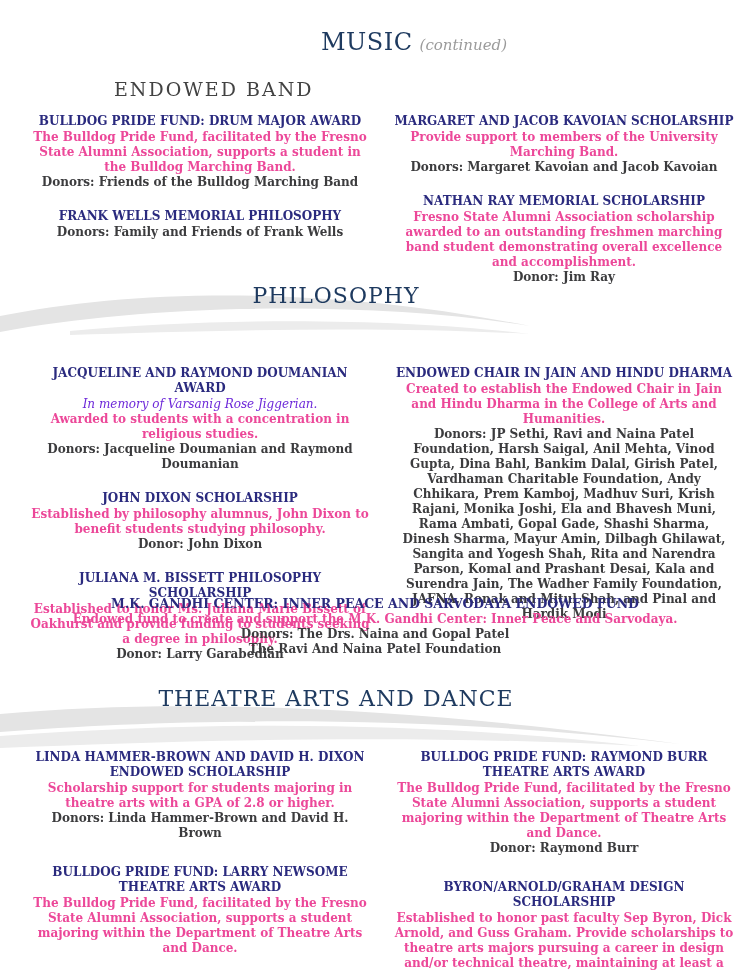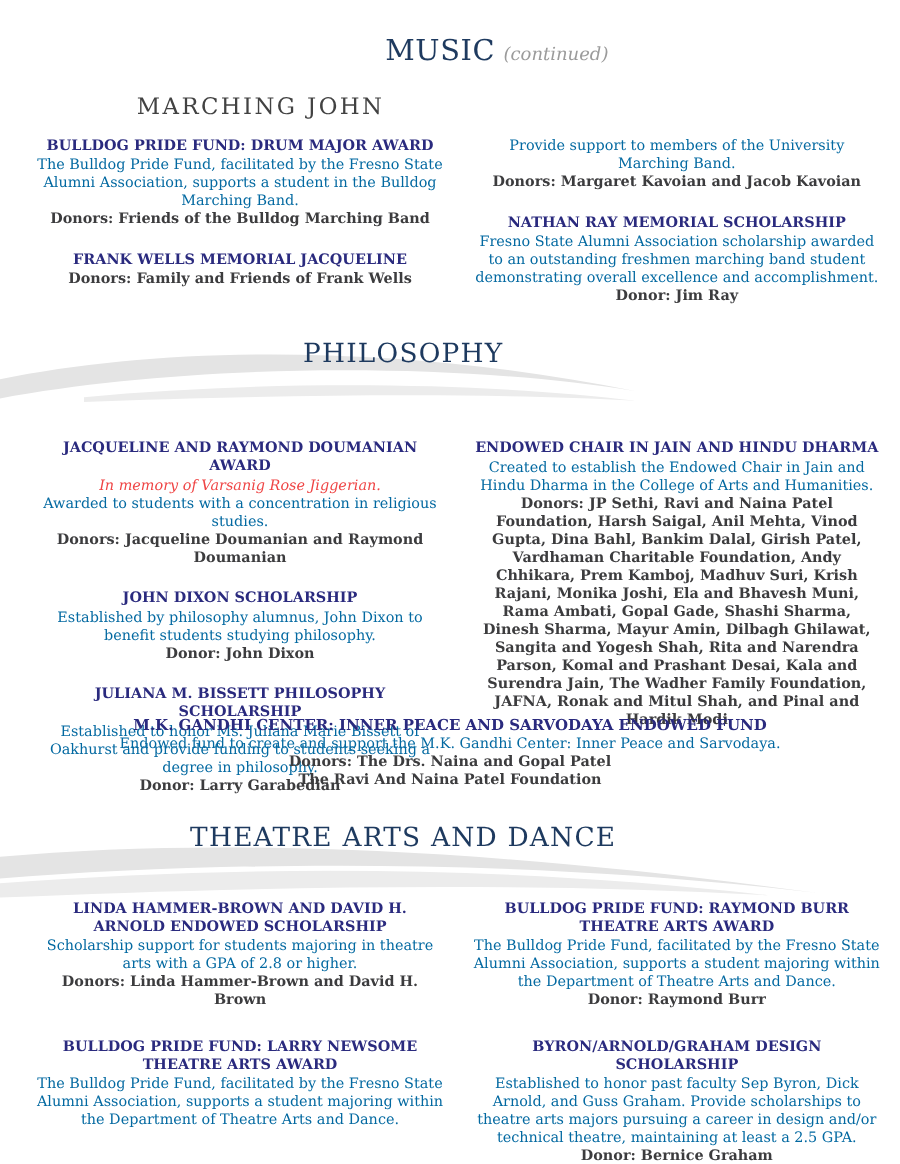--- a/index.html
+++ b/index.html
@@ -50,58 +50,59 @@
   .col{width:340px;text-align:center;}
   .col.right{margin-left:24px;}
   .entry{margin:0 0 19px 0;}
   #theatre-cols .entry{margin-bottom:24px;}
   .entry-title{
     margin:0 0 1px 0;
     font-size:12px;line-height:15px;font-weight:bold;
     color:#2a2a7e;
   }
   .desc{
-    margin:0;font-size:12px;line-height:15px;color:#0369a1;
+    margin:0;font-size:12px;line-height:15px;color:#ec4899;font-weight:bold;
   }
   .memorial{
-    margin:0;font-size:12px;line-height:15px;color:#ef4444;font-style:italic;
+    margin:0;font-size:12px;line-height:15px;color:#6d28d9;font-style:italic;
   }
   .donors{
     margin:0;font-size:12px;line-height:15px;font-weight:bold;color:#3c3c3e;
   }
   
   .full-entry{
     position:absolute;top:596px;left:55px;width:640px;
     text-align:center;z-index:2;
   }
   .full-entry .entry-title{font-size:12.5px;}
 </style>
 </head>
 <body>
 
 <div class="page-header">
   <span class="main-title">MUSIC</span><span class="continued">(continued)</span>
 </div>
 
-<div class="subsection-header">MARCHING JOHN</div>
+<div class="subsection-header">ENDOWED BAND</div>
 
 <div class="cols" id="music-cols">
   <div class="col left">
     <div class="entry">
       <h3 class="entry-title">BULLDOG PRIDE FUND: DRUM MAJOR AWARD</h3>
       <p class="desc">The Bulldog Pride Fund, facilitated by the Fresno State Alumni Association, supports a student in the Bulldog Marching Band.</p>
       <p class="donors">Donors: Friends of the Bulldog Marching Band</p>
     </div>
     <div class="entry">
-      <h3 class="entry-title">FRANK WELLS MEMORIAL JACQUELINE</h3>
+      <h3 class="entry-title">FRANK WELLS MEMORIAL PHILOSOPHY</h3>
       <p class="donors">Donors: Family and Friends of Frank Wells</p>
     </div>
   </div>
   <div class="col right">
     <div class="entry">
+      <h3 class="entry-title">MARGARET AND JACOB KAVOIAN SCHOLARSHIP</h3>
       <p class="desc">Provide support to members of the University Marching Band.</p>
       <p class="donors">Donors: Margaret Kavoian and Jacob Kavoian</p>
     </div>
     <div class="entry">
       <h3 class="entry-title">NATHAN RAY MEMORIAL SCHOLARSHIP</h3>
       <p class="desc">Fresno State Alumni Association scholarship awarded to an outstanding freshmen marching band student demonstrating overall excellence and accomplishment.</p>
       <p class="donors">Donor: Jim Ray</p>
     </div>
   </div>
 </div>
@@ -149,21 +150,21 @@
 
 <svg class="swoosh" id="swoosh-theatre" width="680" height="52" viewBox="0 0 680 52">
   <path d="M0 16 C 180 0, 400 8, 680 46 C 430 16, 180 20, 0 34 Z" fill="#e4e4e4"></path>
   <path d="M0 38 C 220 22, 430 24, 640 48 C 420 36, 190 42, 0 50 Z" fill="#ececec"></path>
 </svg>
 <div class="section-header" id="theatre-header">THEATRE ARTS AND DANCE</div>
 
 <div class="cols" id="theatre-cols">
   <div class="col left">
     <div class="entry">
-      <h3 class="entry-title">LINDA HAMMER-BROWN AND DAVID H. ARNOLD ENDOWED SCHOLARSHIP</h3>
+      <h3 class="entry-title">LINDA HAMMER-BROWN AND DAVID H. DIXON ENDOWED SCHOLARSHIP</h3>
       <p class="desc">Scholarship support for students majoring in theatre arts with a GPA of 2.8 or higher.</p>
       <p class="donors">Donors: Linda Hammer-Brown and David H. Brown</p>
     </div>
     <div class="entry">
       <h3 class="entry-title">BULLDOG PRIDE FUND: LARRY NEWSOME THEATRE ARTS AWARD</h3>
       <p class="desc">The Bulldog Pride Fund, facilitated by the Fresno State Alumni Association, supports a student majoring within the Department of Theatre Arts and Dance.</p>
     </div>
   </div>
   <div class="col right">
     <div class="entry">

